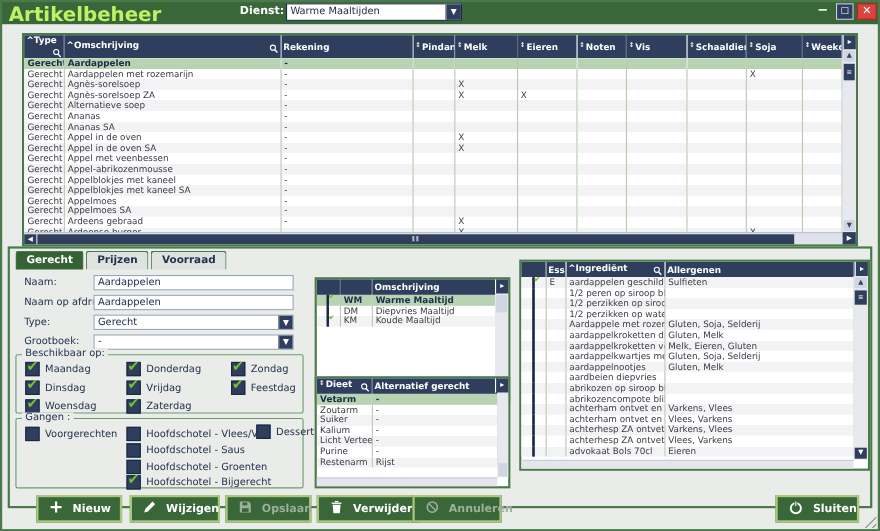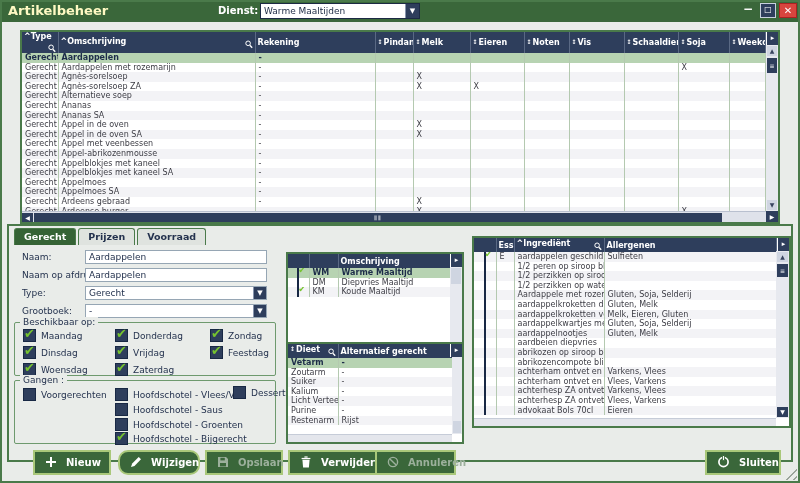--- a/index.html
+++ b/index.html
@@ -6,21 +6,21 @@
   html,body { width:800px; height:483px; }
   body {
     position:relative; overflow:hidden;
     font-family:"DejaVu Sans","Liberation Sans",sans-serif;
     background:#e9ece9; color:#24324e;
   }
   .frame { position:absolute; inset:0; border:2px solid #4a7a4a; pointer-events:none; z-index:50; }
 
   
   .titlebar { position:absolute; left:0; top:0; width:800px; height:22px; background:#3a673a; z-index:5; }
-  .app-title { position:absolute; left:8px; top:3px; font-size:13px; font-weight:bold; color:#fef9c3; }
+  .app-title { position:absolute; left:8px; top:3px; font-size:18px; font-weight:bold; color:#bef264; }
   .dienst-label { position:absolute; left:218px; top:5px; font-size:10px; font-weight:bold; color:#fff; }
   .dd-select { position:absolute; left:260px; top:3px; width:160px; height:16px; background:#fff; border:1px solid #1c2a44; }
   .dd-select .val { position:absolute; left:3px; top:2px; font-size:9px; color:#1c2a44; white-space:nowrap; }
   .dd-btn { position:absolute; right:0; top:0; width:14px; height:14px; background:#2e3e5c; border-left:1px solid #8795ad;
             color:#fff; font-size:7px; line-height:14px; text-align:center; }
   .winbtn { position:absolute; top:3px; height:15px; text-align:center; font-weight:bold; }
   .btn-min { left:740px; width:16px; color:#fff; font-size:12px; line-height:12px; }
   .btn-max { left:760px; width:16px; background:#2e3e5c; border:1px solid #c8d0de; color:#fff; font-size:8px; line-height:12px; }
   .btn-close { left:779px; width:18px; background:#d8453e; border:1px solid #a22; color:#fff; font-size:10px; line-height:13px; }
 
@@ -719,21 +719,21 @@
   <div class="hstrip" style="left:0; right:13px; bottom:0;"></div>
 </div>
 
 <div id="buttons-area">
     <button class="btn" style="left: 33px; width: 78px;">
       <span><svg width="12" height="12" viewBox="0 0 12 12">
           <path d="M5 1h2v4h4v2H7v4H5V7H1V5h4z" fill="currentColor"></path>
         </svg></span>
       <span>Nieuw</span>
     </button>
-    <button class="btn" style="left: 118px; width: 82px; border-radius: 10px;">
+    <button class="btn" style="left: 118px; width: 82px;">
       <span><svg width="12" height="12" viewBox="0 0 12 12">
           <path d="M1 11l1.2-3.4L8.7 1l2.3 2.3-6.5 6.6z" fill="currentColor"></path>
         </svg></span>
       <span>Wijzigen</span>
     </button>
     <button class="btn disabled" style="left: 205px; width: 78px;">
       <span><svg width="12" height="12" viewBox="0 0 12 12">
           <path d="M1 1h8l2 2v8H1z" fill="currentColor"></path>
           <rect x="3" y="7" width="6" height="3.4" fill="#3a673a"></rect>
           <rect x="3.4" y="1.8" width="4.4" height="2.6" fill="#3a673a"></rect>

